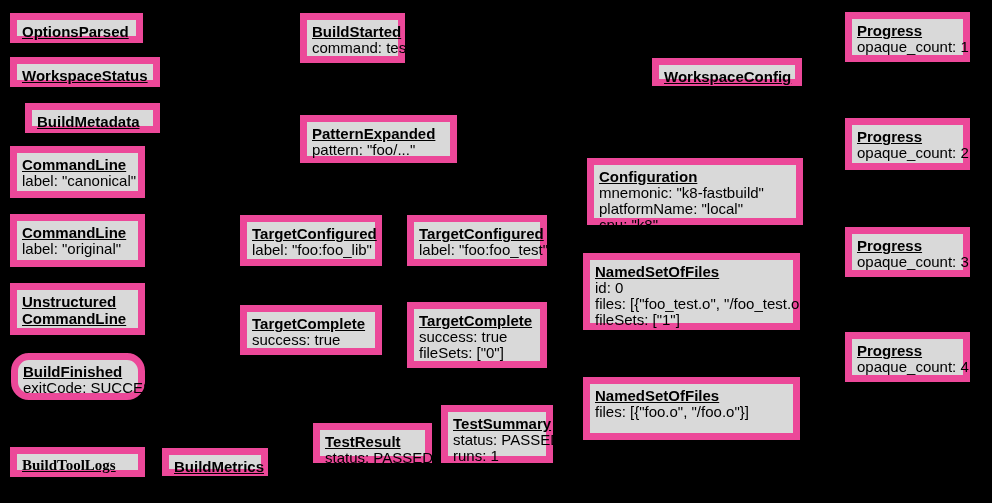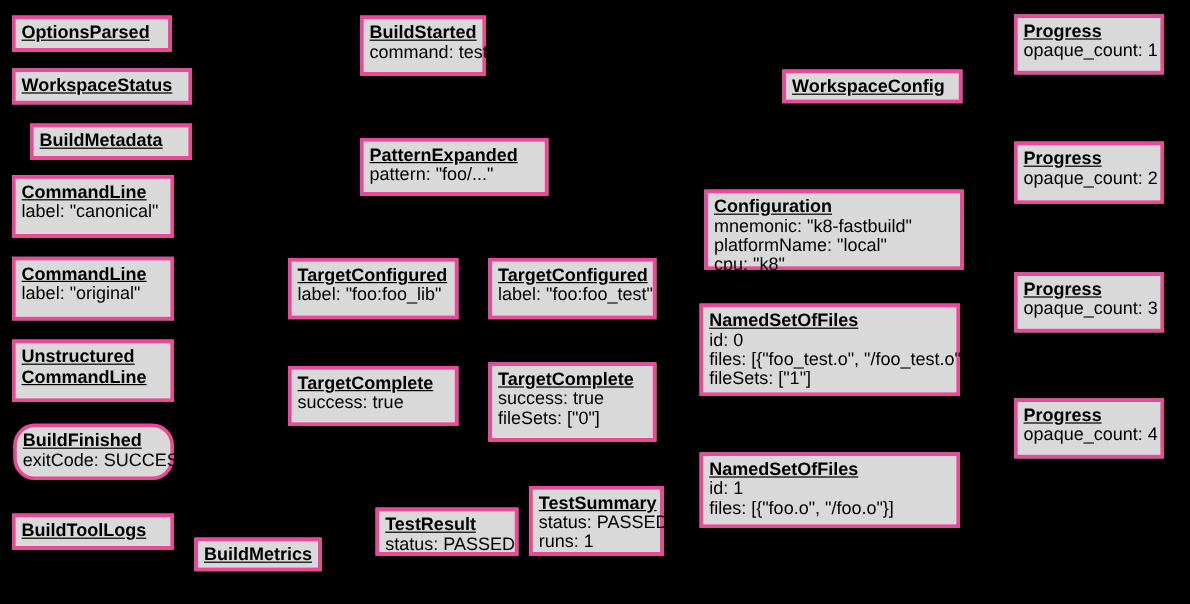--- a/index.html
+++ b/index.html
@@ -8,21 +8,21 @@
     width: 992px;
     height: 503px;
     background: #000;
     font-family: "Liberation Sans", sans-serif;
     overflow: hidden;
   }
   .node {
     position: absolute;
     box-sizing: border-box;
     background: #d9d9d9;
-    border: 3px solid #ec4899;
+    border: 7px solid #ec4899;
     color: #000;
     padding: 3px 5px 2px 5px;
   }
   .node-title {
     font-size: 15px;
     font-weight: bold;
     line-height: 17px;
     text-decoration: underline;
   }
   .node-line {
@@ -60,21 +60,21 @@
 
   <div class="node" style="left:10px;top:283px;width:135px;height:52px;">
     <div class="node-title">Unstructured CommandLine</div>
   </div>
 
   <div class="node" style="left:11px;top:353px;width:134px;height:47px;border-radius:18px;">
     <div class="node-title">BuildFinished</div>
     <div class="node-line">exitCode: SUCCESS</div>
   </div>
 
-  <div class="node" style="left:10px;top:428px;width:135px;height:30px;">
+  <div class="node" style="left:10px;top:447px;width:135px;height:30px;font-family:Liberation Serif, serif;">
     <div class="node-title">BuildToolLogs</div>
   </div>
 
   <div class="node" style="left:162px;top:448px;width:106px;height:28px;">
     <div class="node-title">BuildMetrics</div>
   </div>
 
   <div class="node" style="left:300px;top:13px;width:105px;height:50px;">
     <div class="node-title">BuildStarted</div>
     <div class="node-line">command: test</div>
@@ -130,21 +130,20 @@
 
   <div class="node" style="left:583px;top:253px;width:217px;height:77px;">
     <div class="node-title">NamedSetOfFiles</div>
     <div class="node-line">id: 0</div>
     <div class="node-line">files: [{"foo_test.o", "/foo_test.o"}]</div>
     <div class="node-line">fileSets: ["1"]</div>
   </div>
 
   <div class="node" style="left:583px;top:377px;width:217px;height:63px;">
     <div class="node-title">NamedSetOfFiles</div>
-    <div class="node-line">id: 1</div>
     <div class="node-line">files: [{"foo.o", "/foo.o"}]</div>
   </div>
 
   <div class="node" style="left:845px;top:12px;width:125px;height:50px;">
     <div class="node-title">Progress</div>
     <div class="node-line">opaque_count: 1</div>
   </div>
 
   <div class="node" style="left:845px;top:118px;width:125px;height:52px;">
     <div class="node-title">Progress</div>

